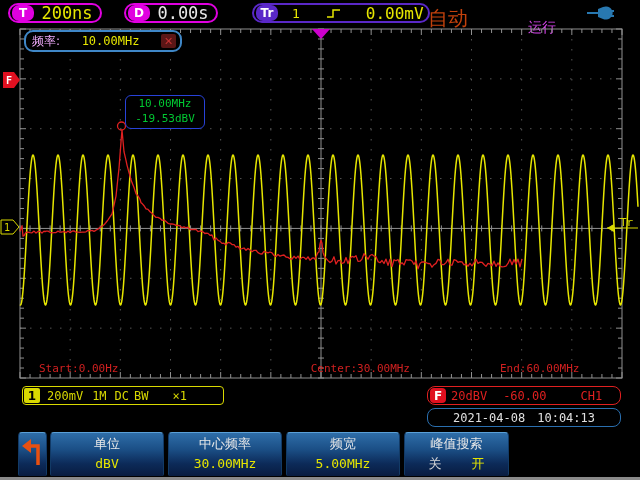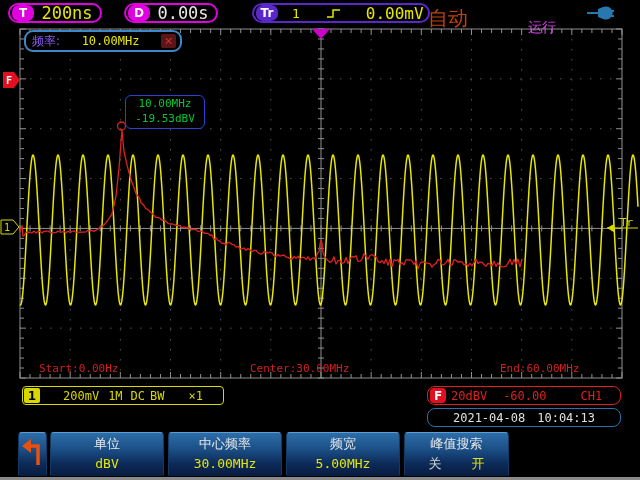--- a/index.html
+++ b/index.html
@@ -21,29 +21,29 @@
   #tr-badge .tr-src{color:#e6e600;font-size:13px;margin-left:14px;}
   #tr-badge .slope{margin-left:26px;display:flex;align-items:center;}
   #tr-badge .tr-val{color:#e6e600;font-size:16px;margin-left:24px;}
   #auto-label{position:absolute;left:428px;top:5px;font-size:20px;color:#c2410c;}
   #run-label{position:absolute;left:528px;top:5px;font-size:14px;color:#d946ef;margin-top:14px;}
   #power-icon{position:absolute;left:586px;top:4px;}
   
   #scope-svg{position:absolute;left:0;top:0;}
   #freq-box{position:absolute;left:24px;top:30px;width:158px;height:22px;border:2px solid #3f87c7;
             border-radius:9px;background:#000;display:flex;align-items:center;box-sizing:border-box;}
-  #freq-box .lbl{color:#8b5cf6;font-size:12px;margin-left:6px;}
+  #freq-box .lbl{color:#f0abfc;font-size:12px;margin-left:6px;}
   #freq-box .val{color:#e6e600;font-size:12px;flex:1;text-align:center;}
   #freq-close{width:15px;height:14px;margin-right:4px;background:#5a1616;color:#c83232;font-size:11px;
             display:flex;align-items:center;justify-content:center;border-radius:2px;cursor:pointer;}
   #peak-popup{position:absolute;left:125px;top:95px;width:80px;height:34px;border:1.5px solid #2842d8;
             border-radius:6px;background:#000;box-sizing:border-box;text-align:center;}
   #peak-popup div{color:#00c832;font-size:11px;line-height:15px;}
   .axis-label{position:absolute;top:362px;font-size:11px;color:#d02020;}
-  #axis-start{left:25px;padding-left:14px;} #axis-center{left:250px;width:160px;text-align:left;}
+  #axis-start{left:25px;padding-left:14px;} #axis-center{left:250px;width:160px;text-align:right;}
   #axis-end{left:500px;width:136px;text-align:left;}
   
   .info-box{position:absolute;background:#000;display:flex;align-items:center;box-sizing:border-box;}
   #ch1-badge{left:22px;top:386px;width:202px;height:19px;border:1.5px solid #d8d800;border-radius:4px;}
   #ch1-badge .chip{background:#d8d800;color:#000;font-weight:bold;font-size:12px;width:16px;height:15px;
             display:flex;align-items:center;justify-content:center;margin-left:1px;border-radius:2px;}
   #ch1-badge span{color:#d8d800;font-size:12px;}
   #fft-badge{left:427px;top:386px;width:194px;height:19px;border:1.5px solid #e02020;border-radius:8px;}
   #fft-badge .chip{background:#e01020;color:#fff;font-weight:bold;font-size:12px;width:16px;height:15px;
             display:flex;align-items:center;justify-content:center;margin-left:2px;border-radius:4px;}
@@ -436,21 +436,21 @@
     <div class="mono">10.00MHz</div>
     <div class="mono">-19.53dBV</div>
   </div>
 
   <div class="axis-label mono" id="axis-start">Start:0.00Hz</div>
   <div class="axis-label mono" id="axis-center">Center:30.00MHz</div>
   <div class="axis-label mono" id="axis-end">End:60.00MHz</div>
 
   <div class="info-box" id="ch1-badge">
     <span class="chip">1</span>
-    <span class="mono" style="margin-left:23px">200mV</span>
+    <span class="mono" style="margin-left:7px">200mV</span>
     <span class="mono" style="margin-left:9px">1M</span>
     <span class="mono" style="margin-left:8px">DC</span>
     <span class="mono" style="margin-left:5px">BW</span>
     <span class="mono" style="margin-left:24px">×1</span>
   </div>
   <div class="info-box" id="fft-badge">
     <span class="chip">F</span>
     <span class="mono" style="margin-left:5px">20dBV</span>
     <span class="mono" style="margin-left:16px">-60.00</span>
     <span class="mono" style="margin-left:34px">CH1</span>

